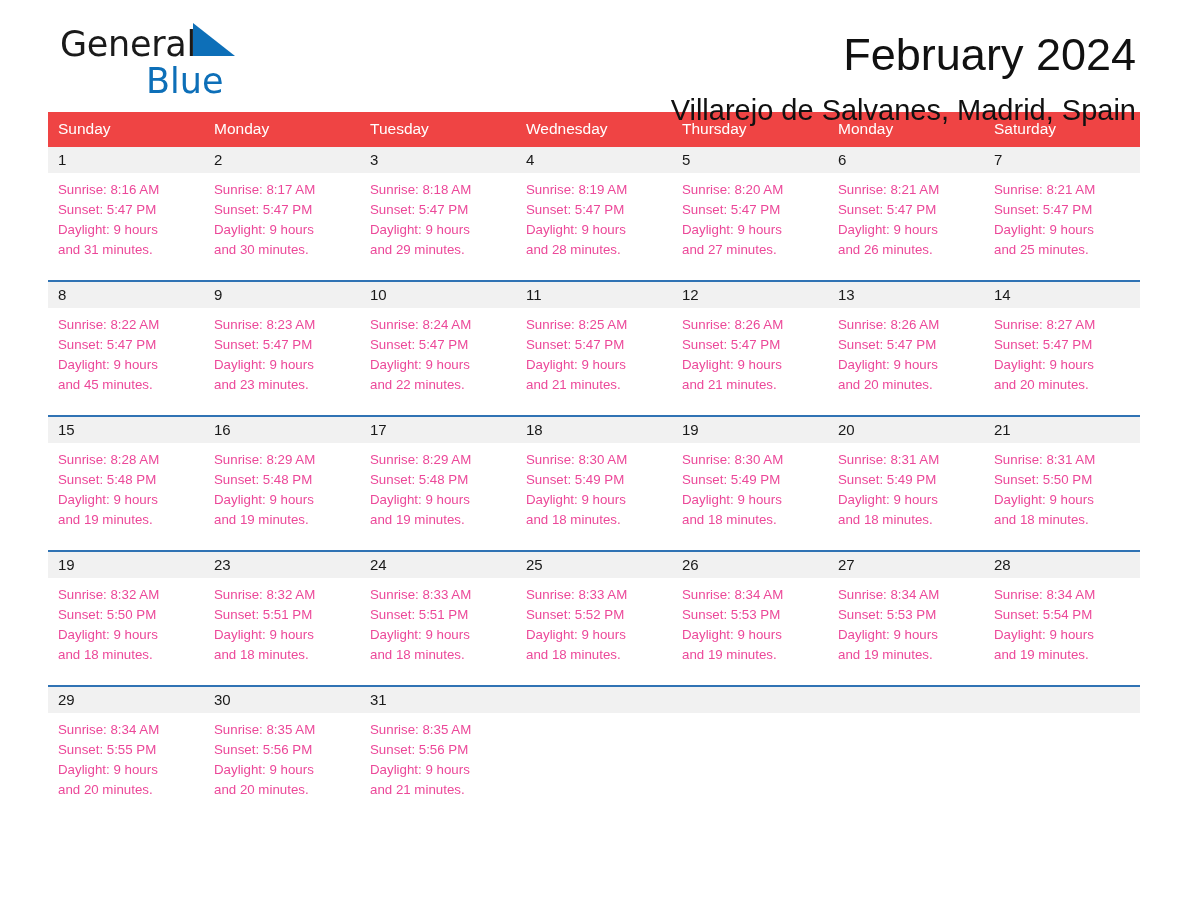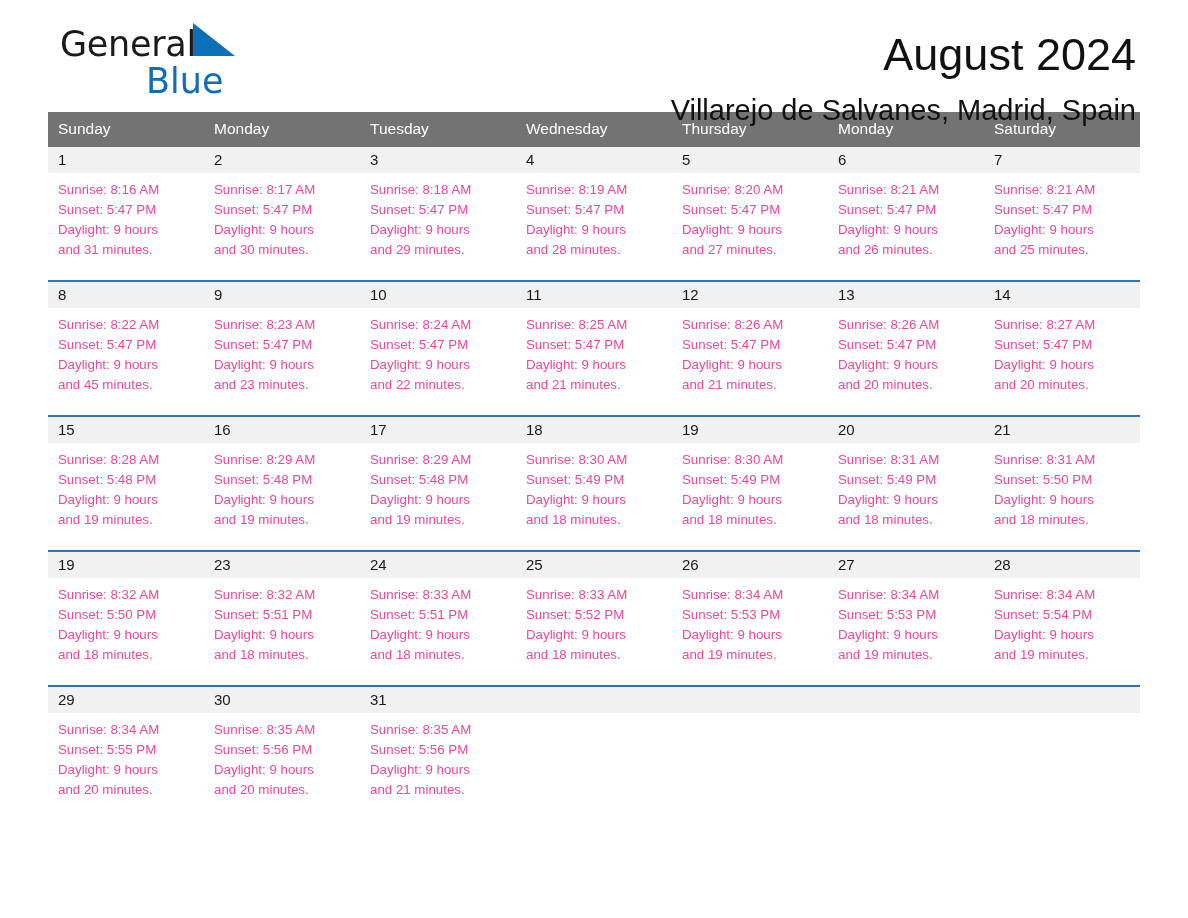--- a/index.html
+++ b/index.html
@@ -90,21 +90,21 @@
   }
 
   
   .calendar {
     margin: 0 48px;
     width: 1092px;
     border-collapse: collapse;
     table-layout: fixed;
   }
   .calendar th {
-    background: #737373;
+    background: #ef4444;
     color: #ffffff;
     font-size: 15.5px;
     font-weight: 400;
     text-align: left;
     padding: 8px 0 9px 10px;
     border: none;
     height: 33px;
   }
   .calendar td {
     vertical-align: top;
@@ -151,21 +151,21 @@
         <span class="logo-tri">
           <svg width="42" height="33" viewBox="0 0 42 33" xmlns="http://www.w3.org/2000/svg">
             <polygon points="0,0 42,33 0,33" fill="#0d6fb8"></polygon>
           </svg>
         </span>
       </div>
       <div class="logo-blue">Blue</div>
     </div>
 
     <div class="title-block">
-      <div class="month-title">August 2024</div>
+      <div class="month-title">February 2024</div>
       <div class="location-title">Villarejo de Salvanes, Madrid, Spain</div>
     </div>
 
   </div>
 
   <table class="calendar">
     <thead>
       <tr>
         <th>Sunday</th>
         <th>Monday</th>

